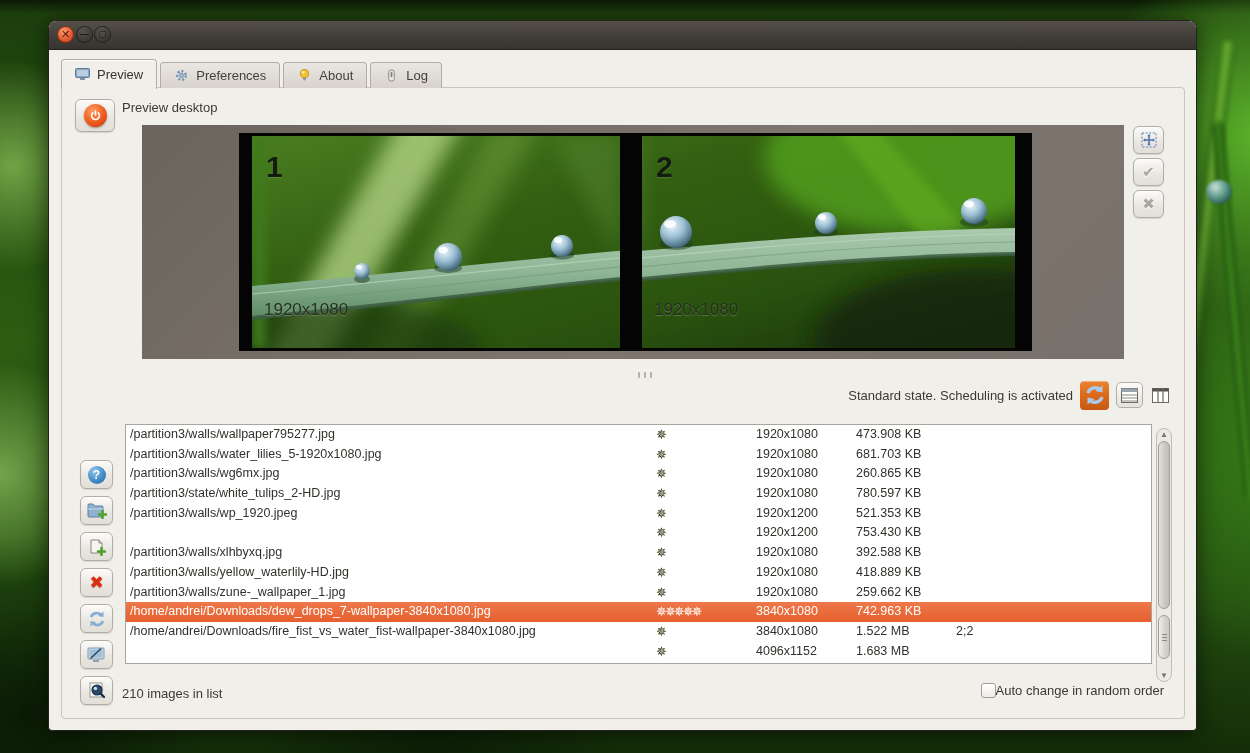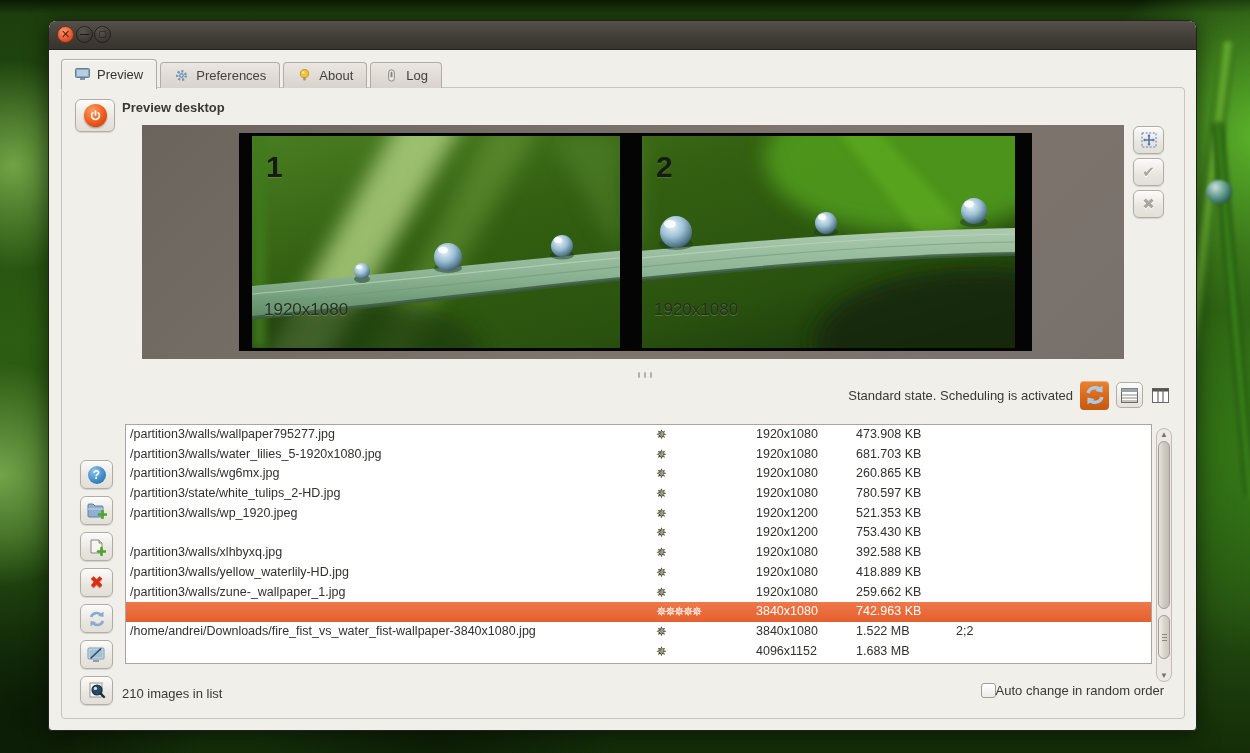--- a/index.html
+++ b/index.html
@@ -58,21 +58,21 @@
   .pane{position:absolute;left:12px;top:66px;width:1124px;height:632px;
     border:1px solid #c9c4bc;border-radius:4px;background:#f1efea;box-sizing:border-box;}
 
   
   .rbtn{position:absolute;box-sizing:border-box;border:1px solid #b2ada4;border-radius:6px;
     background:linear-gradient(180deg,#fcfbf9,#e9e6e0 60%,#e2ded8);
     box-shadow:0 1px 0 rgba(255,255,255,.7) inset,0 1px 1px rgba(0,0,0,.12);
     display:flex;align-items:center;justify-content:center;}
 
   .power-btn{left:13px;top:11px;width:40px;height:33px;}
-  .preview-label{position:absolute;left:60px;top:12px;font-size:13px;font-weight:bold;color:#3a3934;}
+  .preview-label{position:absolute;left:60px;top:12px;font-size:13px;font-weight:normal;color:#3a3934;}
 
   
   .preview-box{position:absolute;left:80px;top:37px;width:982px;height:234px;
     background:linear-gradient(135deg,#6b645d,#7e766e 55%,#78706a);}
   .bezel{position:absolute;left:97px;top:8px;width:793px;height:218px;background:#040404;}
   .screen{position:absolute;top:3px;height:212px;overflow:hidden;background:#123008;}
   .screen1{left:13px;width:368px;}
   .screen2{left:403px;width:373px;}
   .wall{position:absolute;top:0;}
   .screen1 .wall{left:0;}
@@ -396,20 +396,21 @@
           <span class="c-extra"></span>
         </div>
         <div class="row">
           <span class="c-path">/partition3/walls/zune-_wallpaper_1.jpg</span>
           <span class="c-star">✵</span>
           <span class="c-res">1920x1080</span>
           <span class="c-size">259.662 KB</span>
           <span class="c-extra"></span>
         </div>
         <div class="row sel">
+          <span class="c-path">/home/andrei/Downloads/dew_drops_7-wallpaper-3840x1080.jpg</span>
           <span class="c-star">✵✵✵✵✵</span>
           <span class="c-res">3840x1080</span>
           <span class="c-size">742.963 KB</span>
           <span class="c-extra"></span>
         </div>
         <div class="row">
           <span class="c-path">/home/andrei/Downloads/fire_fist_vs_water_fist-wallpaper-3840x1080.jpg</span>
           <span class="c-star">✵</span>
           <span class="c-res">3840x1080</span>
           <span class="c-size">1.522 MB</span>

